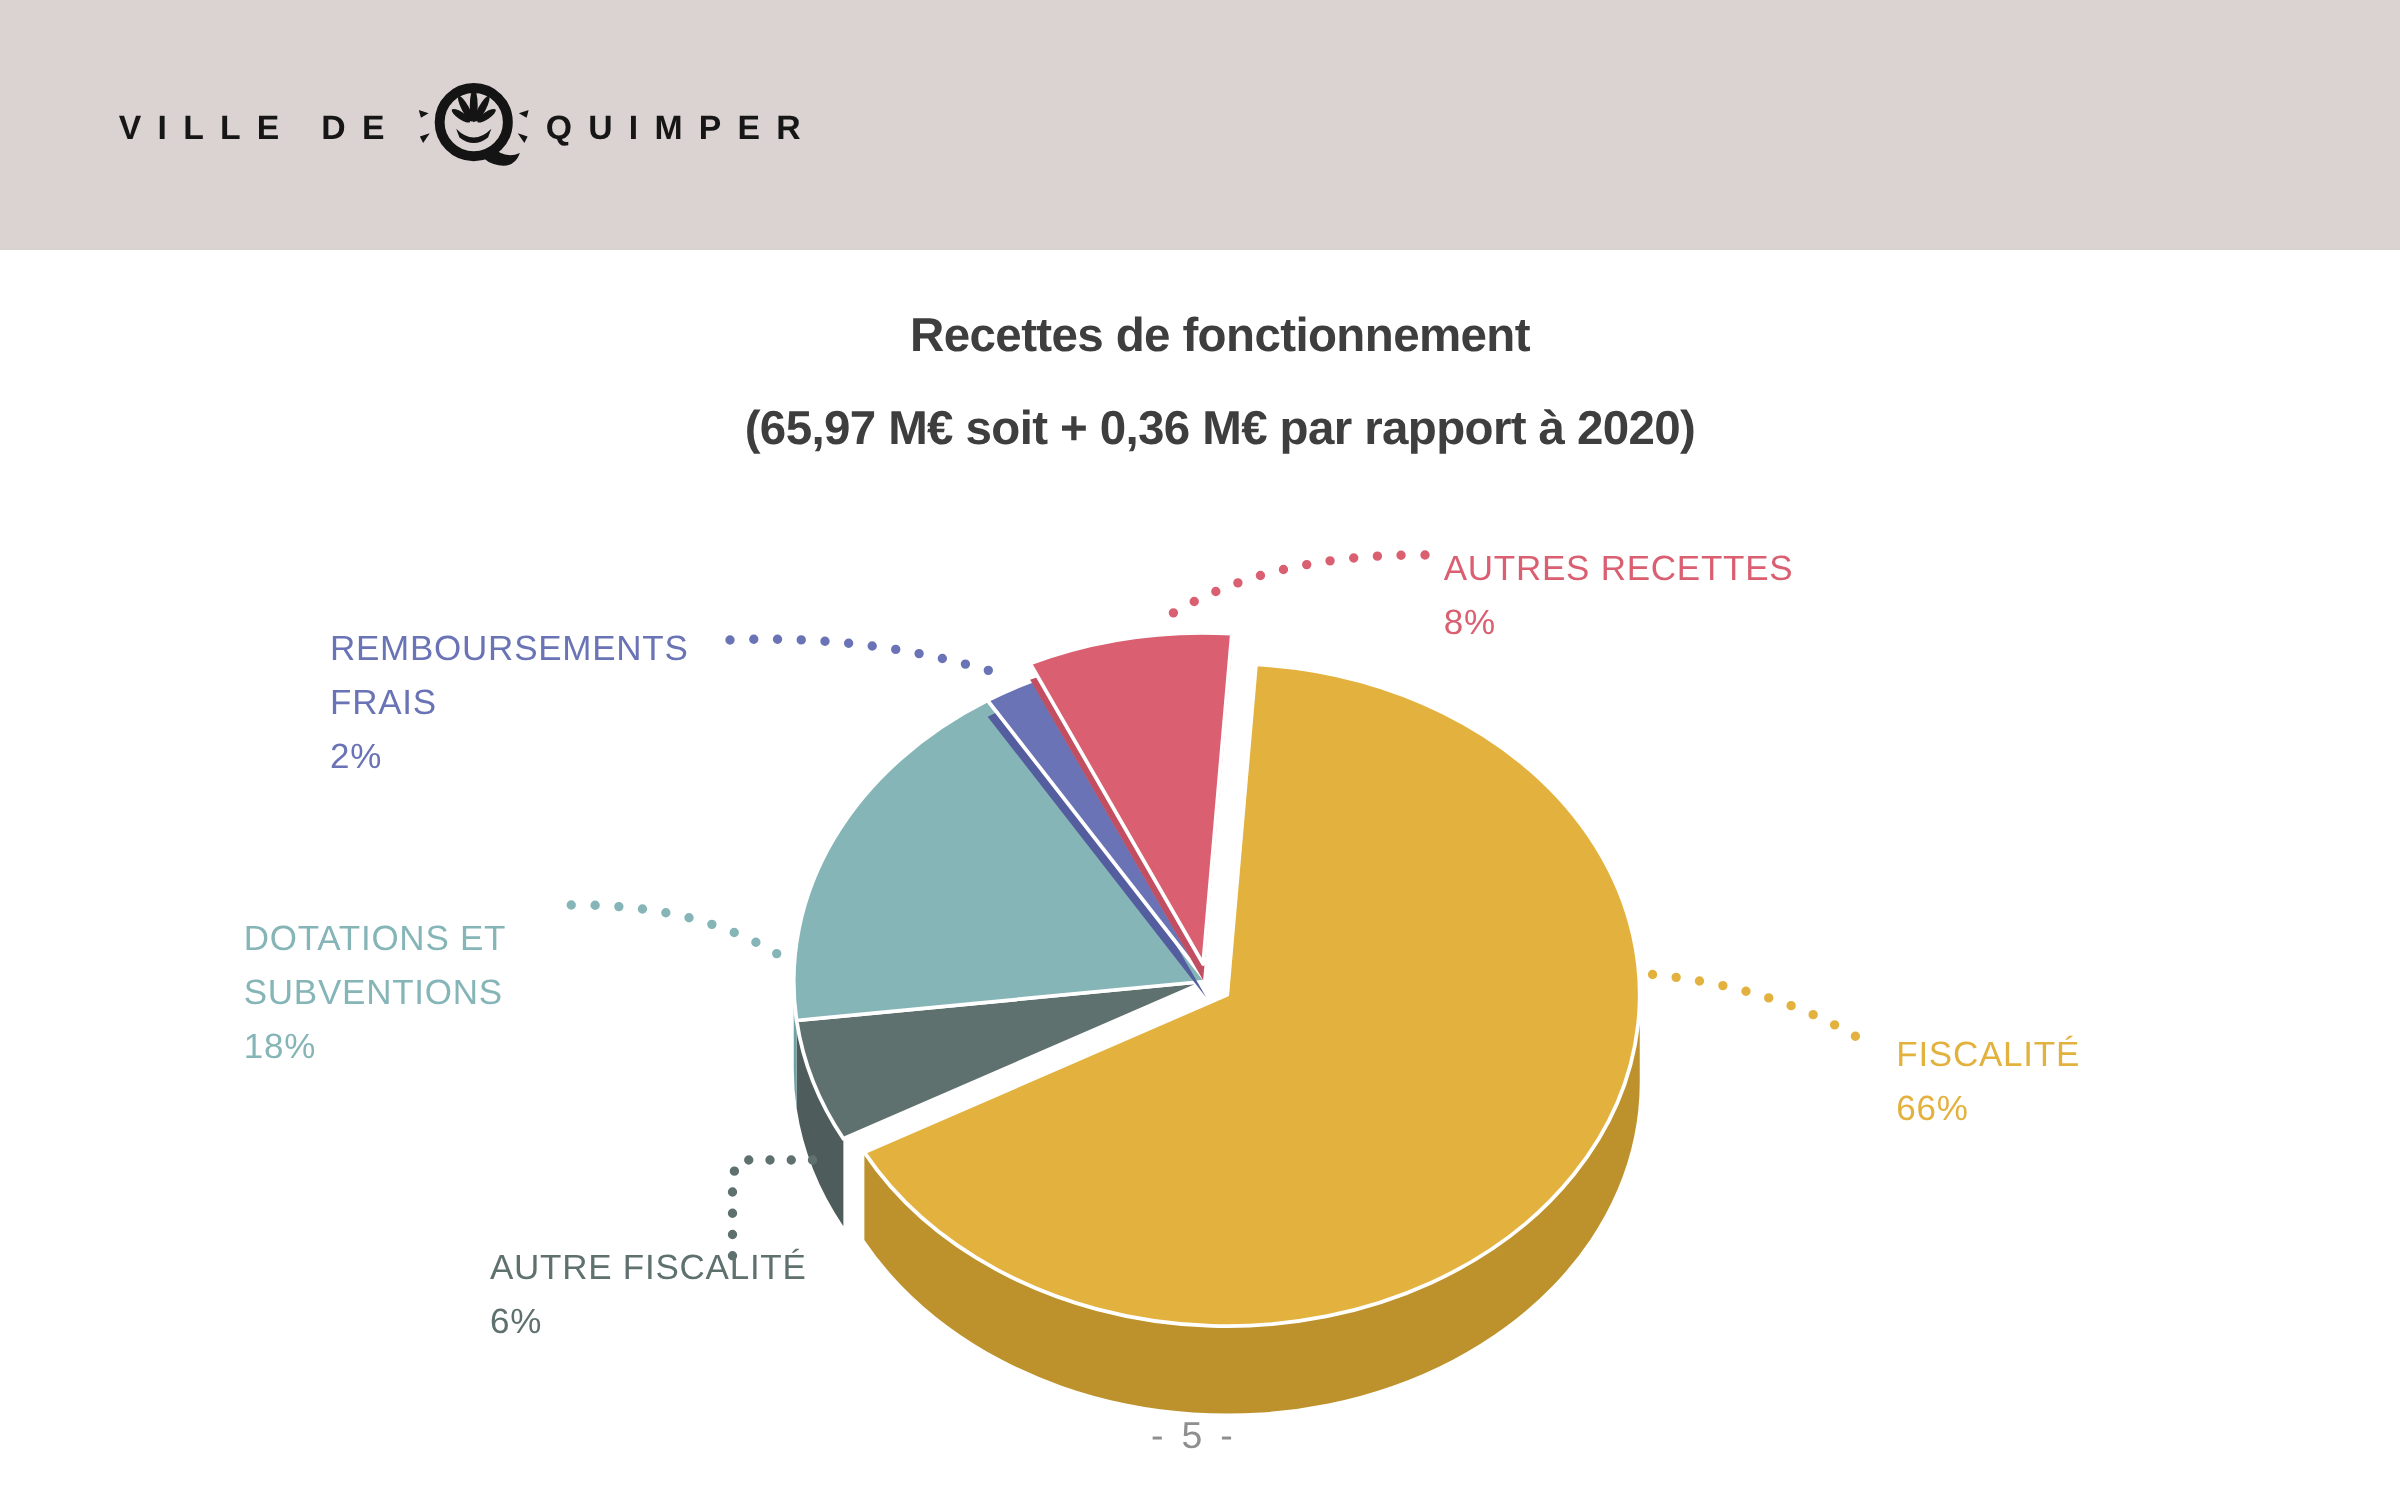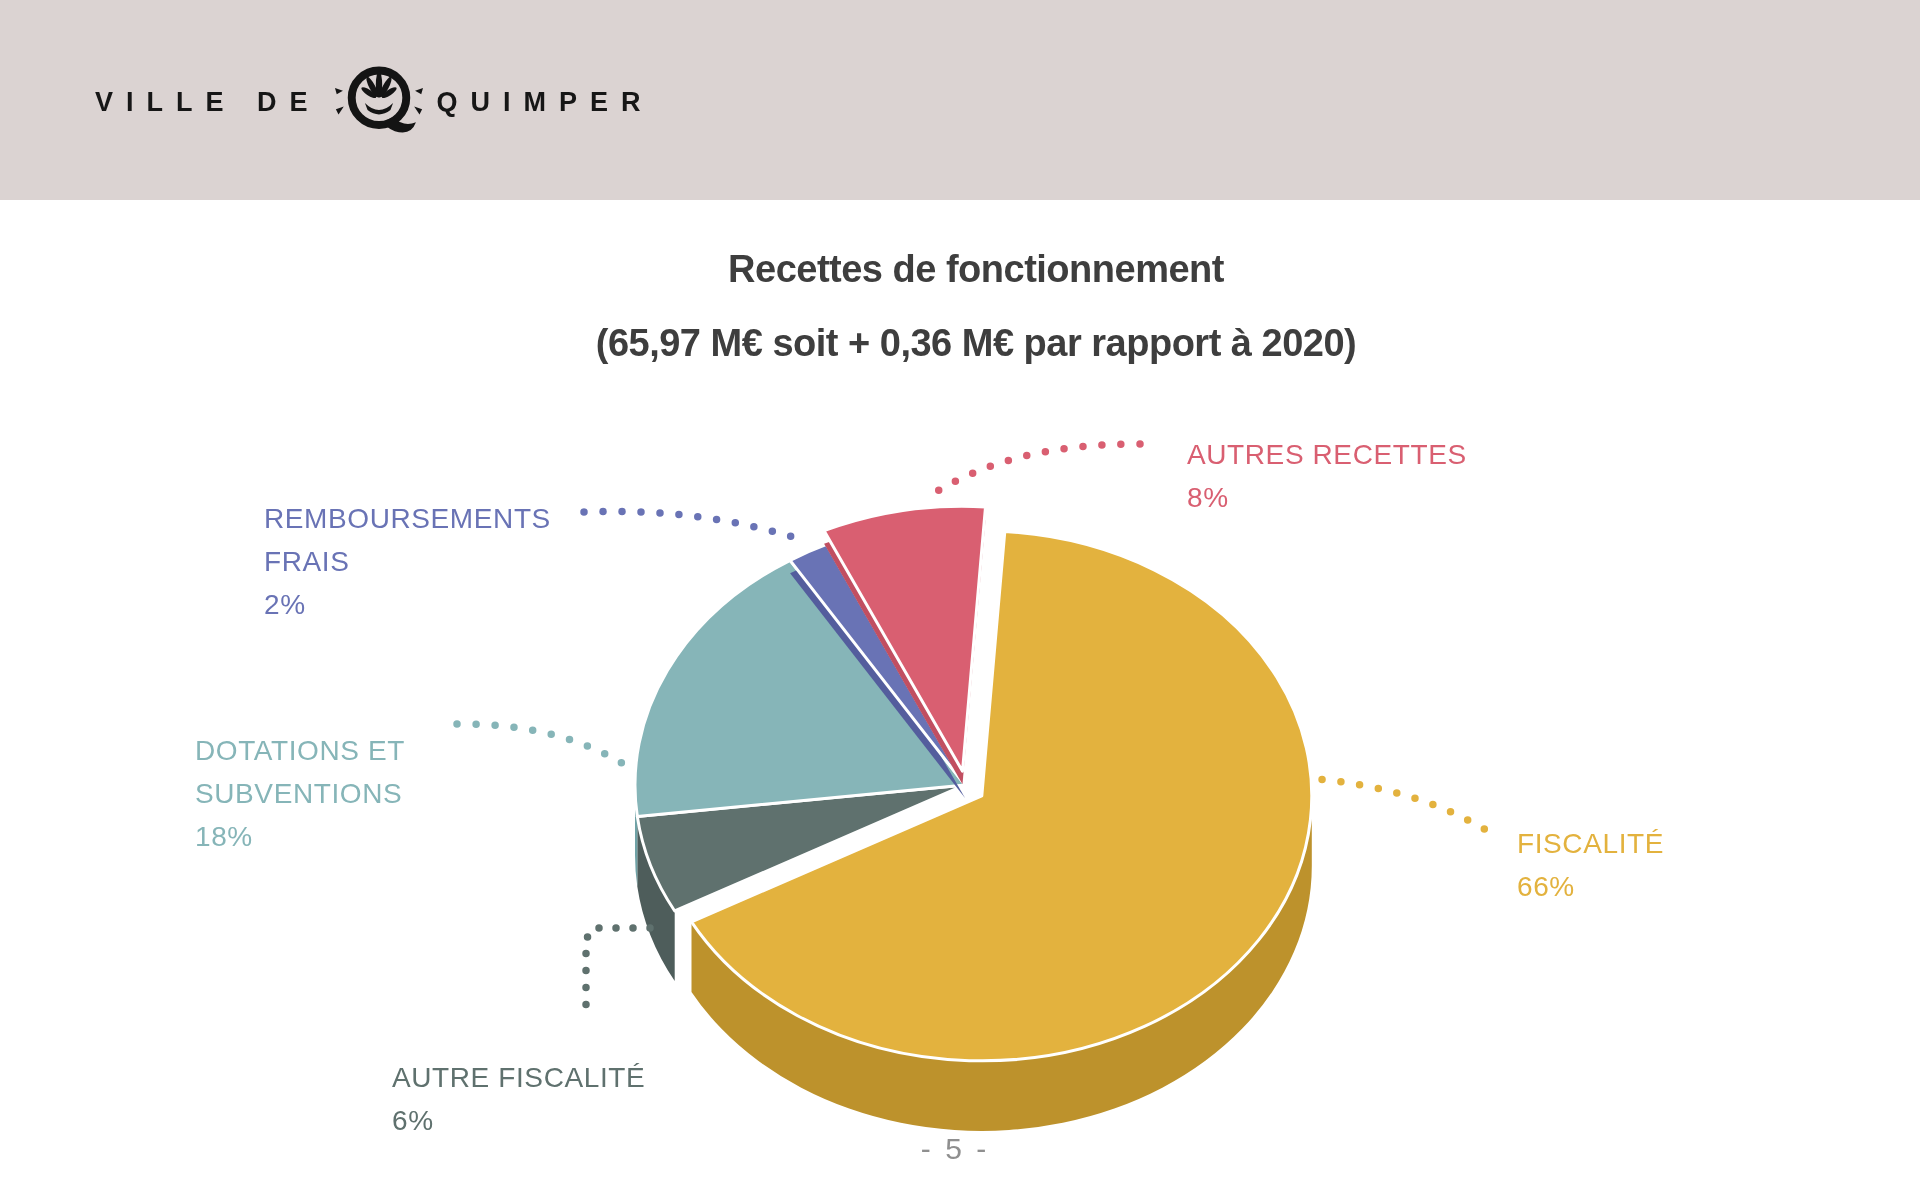--- a/index.html
+++ b/index.html
@@ -86,39 +86,39 @@
         <path d="M 962.5 784.2 L 824.1 543.7 A 330 265 0 0 1 985.5 519.9 Z" fill="#C14F61"></path>
         <path d="M 962.5 771.2 L 824.1 530.7 A 330 265 0 0 1 985.5 506.9 Z" fill="#D95F71" stroke="#fff" stroke-width="3" stroke-linejoin="round"></path>
       </g>
     <path class="leader" d="M 1140 444 Q 1010 443 928 497" stroke="#D95F71"></path>
     <path class="leader" d="M 584 512 Q 700 507 806 541" stroke="#6973B5"></path>
     <path class="leader" d="M 457 724 Q 560 723 628 767" stroke="#86B5B8"></path>
     <path class="leader leader-elbow" d="M 650 928 L 592 928 L 586 940 L 586 1006" stroke="#5F716E"></path>
     <path class="leader" d="M 1303 778 Q 1420 786 1497 837" stroke="#E3B23E"></path>
   </svg>
 
-  <div class="callout" style="left: 1155px; top: 433px; color: rgb(217, 95, 113); margin-left: 32px;">
+  <div class="callout" style="left: 1155px; top: 433px; color: rgb(217, 95, 113);">
     <div class="callout-line">AUTRES RECETTES</div>
 
     <div class="callout-line">8%</div>
   </div>
 
   <div class="callout" style="left: 264px; top: 497px; color: rgb(105, 115, 181);">
     <div class="callout-line">REMBOURSEMENTS</div>
     <div class="callout-line">FRAIS</div>
     <div class="callout-line">2%</div>
   </div>
 
   <div class="callout" style="left: 195px; top: 701px; color: rgb(134, 181, 184); margin-top: 28px;">
     <div class="callout-line">DOTATIONS ET</div>
     <div class="callout-line">SUBVENTIONS</div>
     <div class="callout-line">18%</div>
   </div>
 
-  <div class="callout" style="left: 392px; top: 1056px; color: rgb(95, 113, 110);">
+  <div class="callout" style="left: 392px; top: 992px; color: rgb(95, 113, 110);">
     <div class="callout-line">AUTRE FISCALITÉ</div>
 
     <div class="callout-line">6%</div>
   </div>
 
   <div class="callout" style="left: 1517px; top: 822px; color: rgb(227, 178, 62);">
     <div class="callout-line">FISCALITÉ</div>
 
     <div class="callout-line">66%</div>
   </div>

